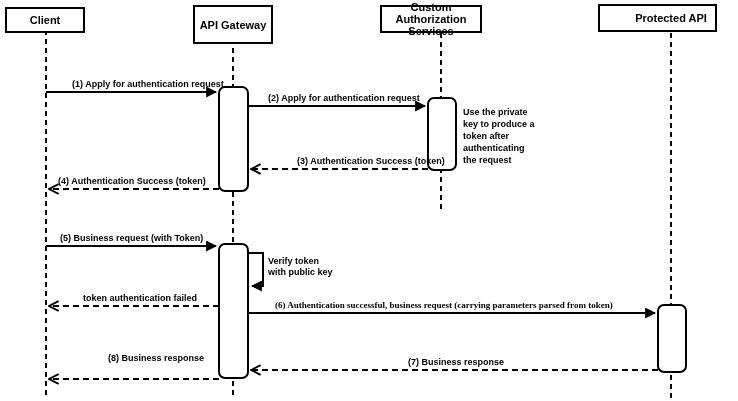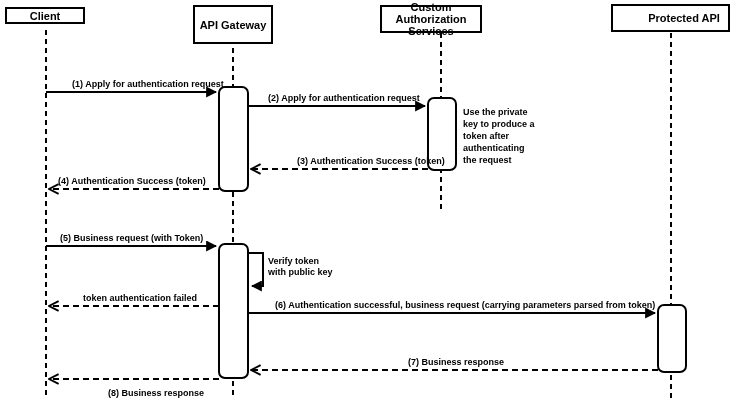--- a/index.html
+++ b/index.html
@@ -70,45 +70,45 @@
     <line class="msg-dashed" x1="428" y1="169" x2="251" y2="169" marker-end="url(#arrOpen)"></line>
     <line class="msg-dashed" x1="219" y1="189" x2="49" y2="189" marker-end="url(#arrOpen)"></line>
     <line class="msg-solid" x1="46" y1="246" x2="216" y2="246" marker-end="url(#arrFilled)"></line>
     <polyline class="msg-solid" points="248,253 263,253 263,286 252,286" marker-end="url(#arrFilled)"></polyline>
     <line class="msg-dashed" x1="219" y1="306" x2="49" y2="306" marker-end="url(#arrOpen)"></line>
     <line class="msg-solid" x1="248" y1="313" x2="655" y2="313" marker-end="url(#arrFilled)"></line>
     <line class="msg-dashed" x1="658" y1="370" x2="251" y2="370" marker-end="url(#arrOpen)"></line>
     <line class="msg-dashed" x1="219" y1="379" x2="49" y2="379" marker-end="url(#arrOpen)"></line>
   </svg>
 
-  <div class="actor" style="left:5px;   top:7px; width:80px;  height:17px;">
+  <div class="actor" style="left:5px;   top:7px; width:80px;  height:26px;">
     <span>Client</span>
   </div>
   <div class="actor" style="left:193px; top:5px; width:80px;  height:39px;">
     <span>API Gateway</span>
   </div>
   <div class="actor" style="left:380px; top:5px; width:102px; height:28px;">
     <span>Custom Authorization
 Services</span>
   </div>
-  <div class="actor" style="left:611px; top:4px; width:119px; height:28px;padding-left:27px;">
+  <div class="actor" style="left:598px; top:4px; width:119px; height:28px;padding-left:27px;">
     <span>Protected API</span>
   </div>
 
   <div class="msg-label" style="left:59px;  top:79px;padding-left:13px;">(1) Apply for authentication request</div>
   <div class="msg-label" style="left:268px; top:93px;">(2) Apply for authentication request</div>
   <div class="msg-label" style="left:297px; top:156px;">(3) Authentication Success (token)</div>
   <div class="msg-label" style="left:58px;  top:176px;">(4) Authentication Success (token)</div>
   <div class="msg-label" style="left:60px;  top:233px;">(5) Business request (with Token)</div>
   <div class="msg-label multiline" style="left:268px; top:256px;">Verify token
 with public key</div>
   <div class="msg-label" style="left:83px;  top:293px;">token authentication failed</div>
-  <div class="msg-label" style="left:275px; top:300px;">(6) Authentication successful, business request (carrying parameters parsed from token)</div>
+  <div class="msg-label" style="left:275px; top:300px;font-family:Liberation Serif, serif;">(6) Authentication successful, business request (carrying parameters parsed from token)</div>
   <div class="msg-label" style="left:408px; top:357px;">(7) Business response</div>
-  <div class="msg-label" style="left:80px;  top:388px;padding-left:28px;">(8) Business response</div>
+  <div class="msg-label" style="left:80px;  top:353px;padding-left:28px;">(8) Business response</div>
 
   <div class="note" style="left:463px; top:106px; width:92px;">Use the private
 key to produce a
 token after
 authenticating
 the request</div>
 
 </div>
 
 </body></html>

